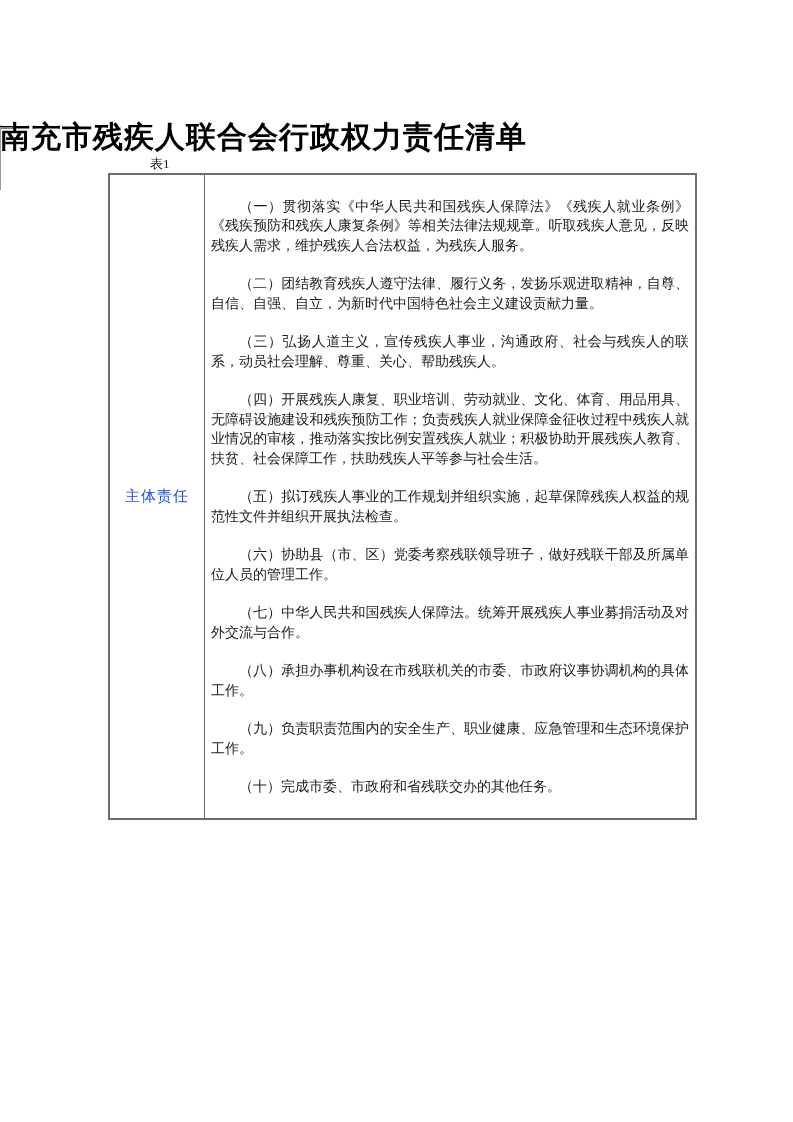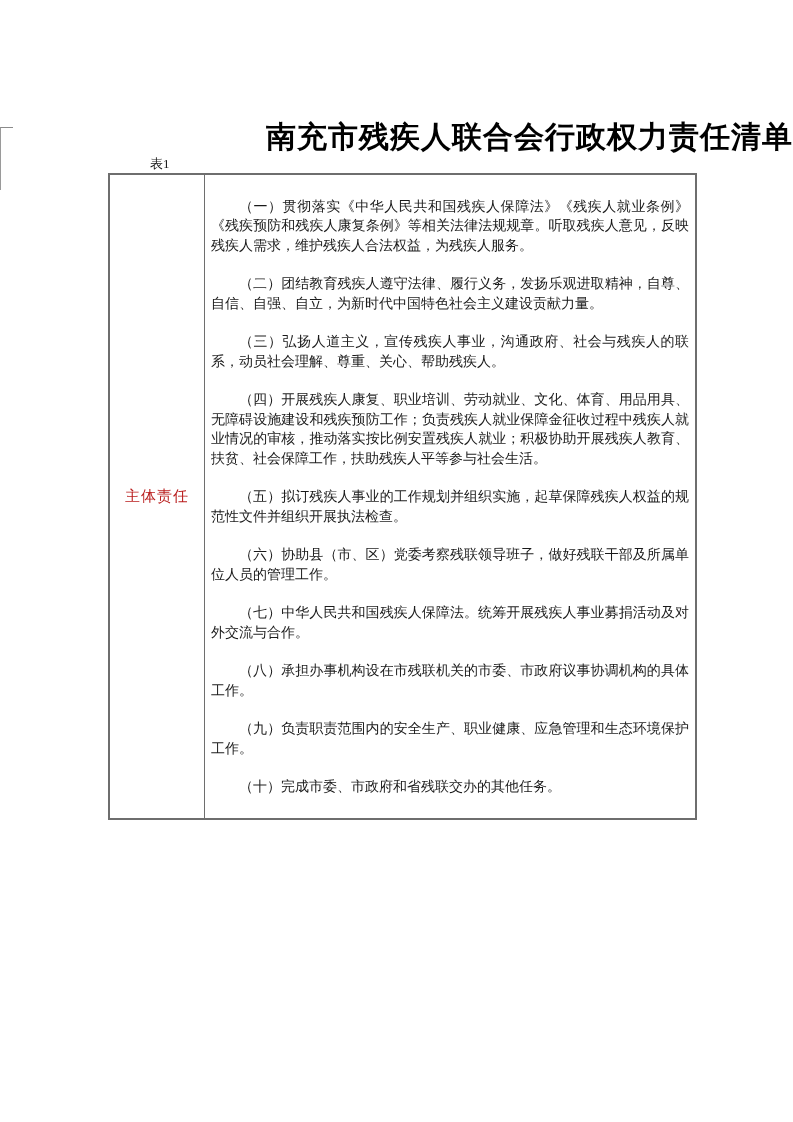--- a/index.html
+++ b/index.html
@@ -25,21 +25,21 @@
     position: absolute;
     top: 9px;
     left: 0;
     width: 12px;
     height: 62px;
     border-top: 1px solid #8a8a8a;
     border-left: 1px solid #9a9a9a;
   }
   .doc-title {
     margin: 118px 0 0 0;
-    text-align: right;
+    text-align: left;
     font-size: 30px;
     line-height: 38px;
     font-weight: bold;
     letter-spacing: 1px;
     color: #000000;
   }
   .table-label {
     margin: 0 0 2px 150px;
     font-size: 13px;
     line-height: 15px;
@@ -56,21 +56,21 @@
     border: 1px solid #6e6e6e;
     vertical-align: middle;
   }
   tr.row-main { height: 645px; }
   tr.row-boundary { height: 101px; }
   td.header-cell {
     width: 92px;
     text-align: center;
     font-size: 15px;
     letter-spacing: 1px;
-    color: #b91c1c;
+    color: #1d4ed8;
   }
   td.content-cell {
     padding: 2px 6px;
     font-size: 14px;
     line-height: 19.5px;
     color: #1a1a1a;
   }
   td.content-cell p {
     margin: 19px 0;
     text-indent: 2em;

